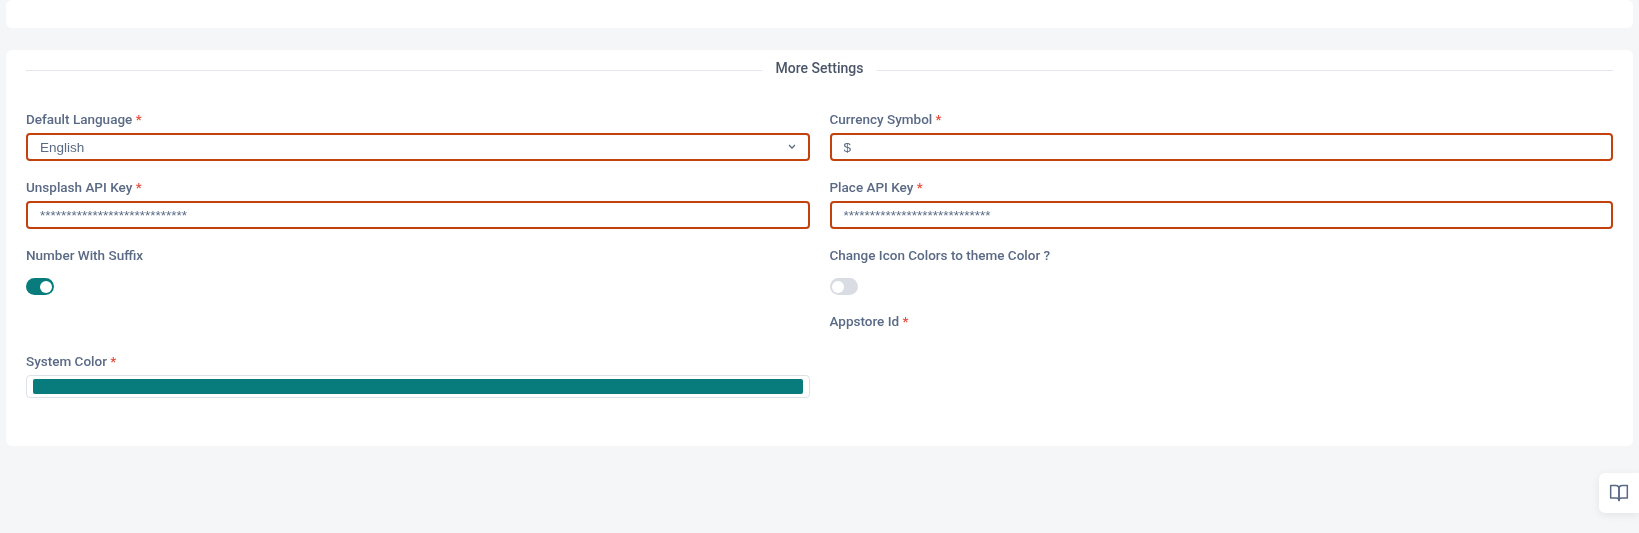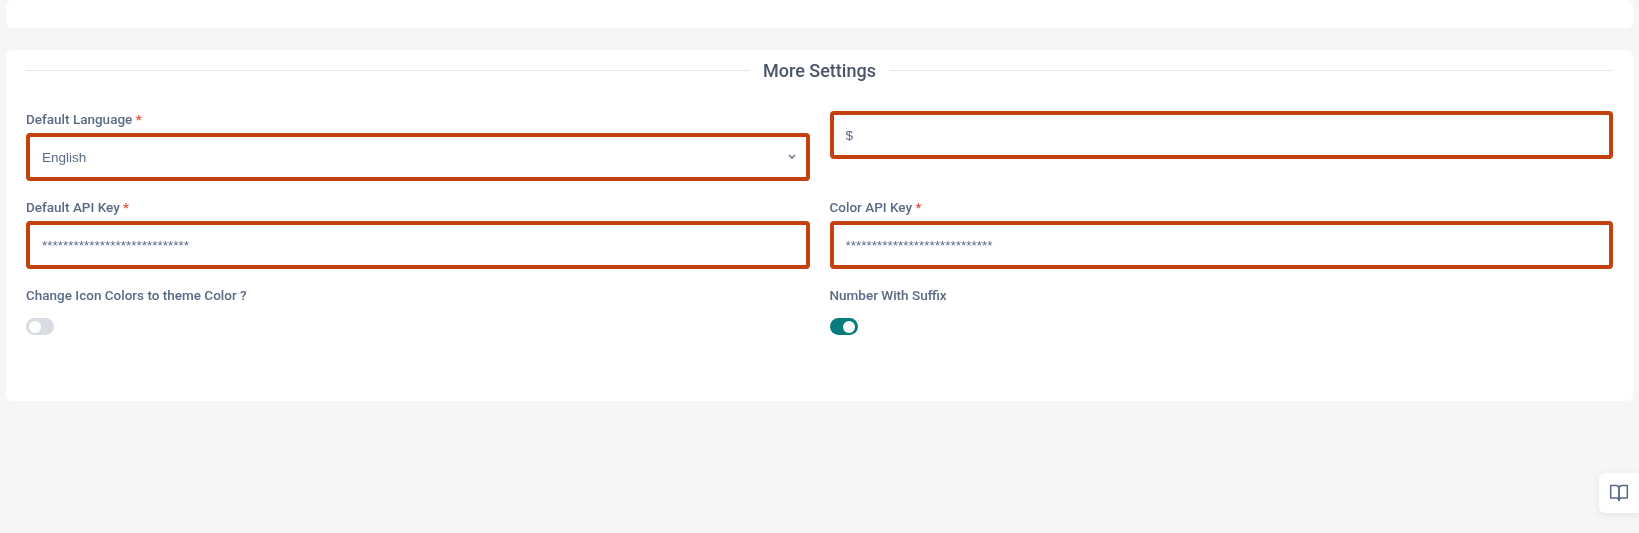--- a/index.html
+++ b/index.html
@@ -32,21 +32,21 @@
       border-top: 1px solid #e3e6ec;
       padding-top: 40px;
     }
     .legend {
       position: absolute;
       top: -11px;
       left: 50%;
       transform: translateX(-50%);
       background: #fff;
       padding: 0 14px;
-      font-size: 18px;
+      font-size: 14px;
       color: #4a5568;
       font-weight: 500;
     }
     .form-row {
       display: flex;
       gap: 20px;
       margin-bottom: 18px;
     }
     .form-col {
       flex: 1;
@@ -57,22 +57,22 @@
       font-size: 13.5px;
       color: #5a6a85;
       font-weight: 500;
       margin-bottom: 6px;
     }
     .required {
       color: #e74c3c;
     }
     .form-control {
       width: 100%;
-      height: 48px;
-      border: 4px solid #c2410c;
+      height: 28px;
+      border: 2px solid #c2410c;
       border-radius: 4px;
       padding: 0 12px;
       font-size: 13.5px;
       color: #5a6a85;
       background: #fff;
       outline: none;
     }
     .select-wrapper {
       position: relative;
     }
@@ -124,20 +124,21 @@
       border-radius: 4px;
       padding: 3px 6px;
       background: #fff;
     }
     .color-swatch {
       width: 100%;
       height: 100%;
       border-radius: 2px;
     }
     .row-align-bottom {
+      align-items: flex-end;
     }
     .offset-top {
       margin-top: 9px;
     }
     .float-widget {
       position: absolute;
       right: 0;
       bottom: 20px;
       width: 40px;
       height: 40px;
@@ -173,63 +174,83 @@
             <option>English</option>
           </select>
           <span class="select-chevron">
             <svg width="12" height="12" viewBox="0 0 24 24" fill="none" stroke="currentColor" stroke-width="2.5">
                 <polyline points="6 9 12 15 18 9"></polyline>
               </svg>
           </span>
         </div>
       </div>
       <div class="form-col">
+        <label class="form-label">
+          <span>Currency Symbol</span>
+          <span class="required">*</span>
+        </label>
         <input type="text" class="form-control" value="$" style="">
       </div>
     </div>
 
     <div class="form-row">
       <div class="form-col">
         <label class="form-label">
-          <span>Default API Key</span>
+          <span>Unsplash API Key</span>
           <span class="required">*</span>
         </label>
         <input type="text" class="form-control" value="****************************" style="">
       </div>
       <div class="form-col">
         <label class="form-label">
-          <span>Color API Key</span>
+          <span>Place API Key</span>
           <span class="required">*</span>
         </label>
         <input type="text" class="form-control" value="****************************" style="">
       </div>
     </div>
 
     <div class="form-row">
+      <div class="form-col">
+        <label class="form-label">Number With Suffix</label>
+        <div class="toggle on offset-top">
+          <div class="toggle-knob"></div>
+        </div>
+      </div>
       <div class="form-col">
         <label class="form-label">Change Icon Colors to theme Color ?</label>
         <div class="toggle off offset-top">
           <div class="toggle-knob"></div>
         </div>
       </div>
-      <div class="form-col">
-        <label class="form-label">Number With Suffix</label>
-        <div class="toggle on offset-top">
-          <div class="toggle-knob"></div>
-        </div>
-      </div>
-    </div>
-
-    <div class="form-row">
-      <div class="form-col">
-      </div>
-      <div class="form-col">
-      </div>
-    </div>
-
+    </div>
+
+    <div class="form-row">
+      <div class="form-col">
+      </div>
+      <div class="form-col">
+        <label class="form-label">
+          <span>Appstore Id</span>
+          <span class="required">*</span>
+        </label>
+      </div>
+    </div>
+
+    <div class="form-row">
+      <div class="form-col">
+        <label class="form-label">
+          <span>System Color</span>
+          <span class="required">*</span>
+        </label>
+        <div class="color-input">
+          <div class="color-swatch" id="color-swatch" style="background: rgb(8, 124, 124);"></div>
+        </div>
+      </div>
+      <div class="form-col"></div>
+    </div>
 
   </div>
 </div>
 
 <div class="float-widget">
   <svg width="20" height="20" viewBox="0 0 24 24" fill="none" stroke="currentColor" stroke-width="1.8" stroke-linecap="round" stroke-linejoin="round">
     <path d="M2 3h6a4 4 0 0 1 4 4v14a3 3 0 0 0-3-3H2z"></path>
     <path d="M22 3h-6a4 4 0 0 0-4 4v14a3 3 0 0 1 3-3h7z"></path>
   </svg>
 </div>

